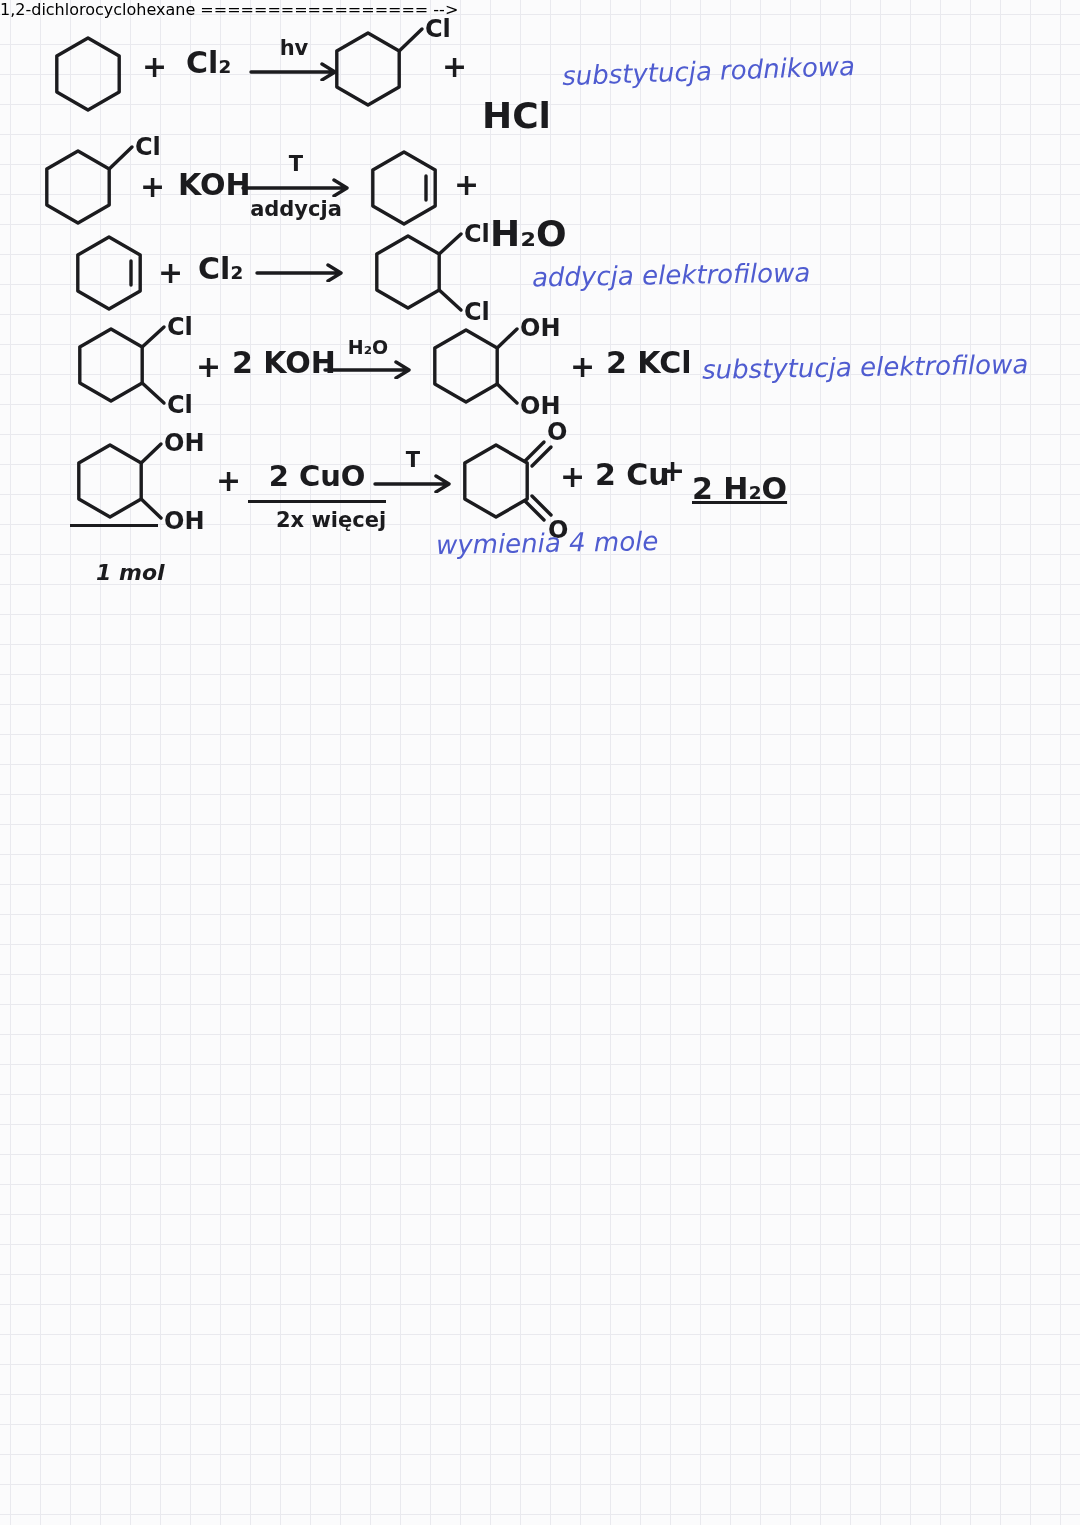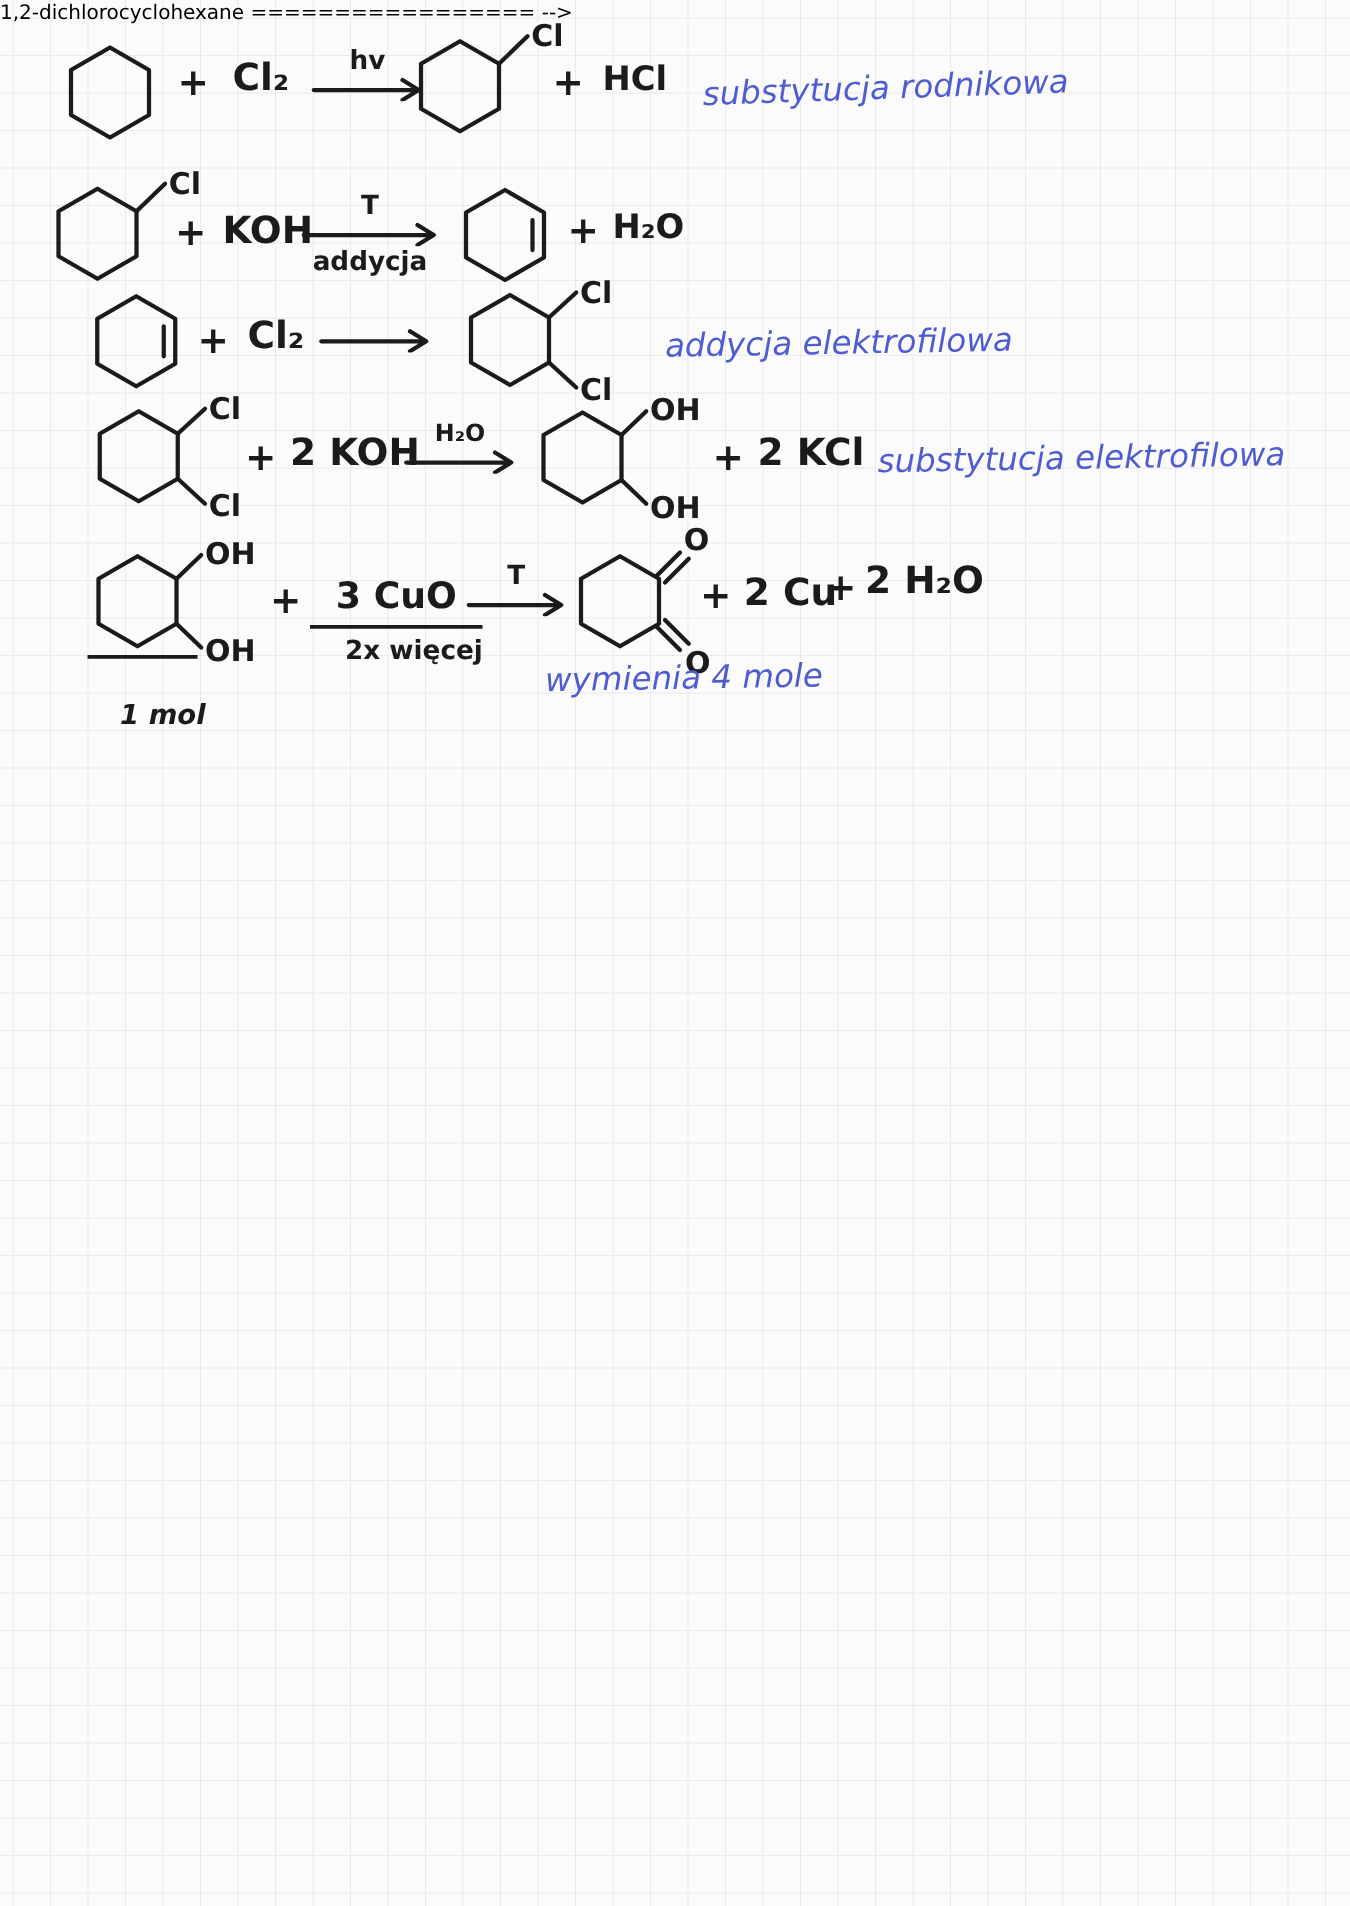--- a/index.html
+++ b/index.html
@@ -19,21 +19,21 @@
   }
   .formula {
     position:absolute;
     font-family:"DejaVu Sans", sans-serif;
     font-weight:700;
     color:#1b1b1e;
     white-space:nowrap;
     line-height:1;
   }
   .f30 { font-size:30px; }
-  .f28 { font-size:27px; }
+  .f28 { font-size:36px;margin-top:48px; }
   .blue-note {
     position:absolute;
     font-family:"DejaVu Sans", sans-serif;
     font-style:italic;
     font-weight:500;
     color:#4f5cd0;
     font-size:26px;
     white-space:nowrap;
     line-height:1;
   }
@@ -191,21 +191,21 @@
     <text class="atom" x="99" y="27">OH</text>
     <text class="atom" x="99" y="105">OH</text>
   </svg>
 
   <div class="mole-bar" style="left:70px; top:524px; width:88px;"></div>
   <span class="formula" style="left:96px; top:534px; font-size:22px; font-style:italic;margin-top:28px;">1 mol</span>
 
   <span class="formula f30" style="left:216px; top:466px;">+</span>
 
   <div class="frac" style="left:248px; top:462px;">
-    <div class="num">3 CuO</div>
+    <div class="num">2 CuO</div>
     <div class="den">2x więcej</div>
   </div>
 
   <div class="arrow-block" style="left:372px; top:450px; width:82px;">
     <span class="arrow-cond">T</span>
     <svg width="82" height="20">
       <path class="ink" d="M3,11 H75 M64,3 L77,11 L64,19"></path>
     </svg>
   </div>
 
@@ -215,17 +215,17 @@
     <path class="ink" d="M81,44 L100,25"></path>
     <path class="ink" d="M74,79 L93,98"></path>
     <path class="ink" d="M81,74 L100,93"></path>
     <text class="atom" x="96" y="18">O</text>
     <text class="atom" x="97" y="116">O</text>
   </svg>
 
   <span class="formula f30" style="left:560px; top:462px;">+</span>
   <span class="formula f30" style="left:595px; top:460px;">2 Cu</span>
   <span class="formula f30" style="left:660px; top:456px;">+</span>
-  <span class="formula f30" style="left:692px; top:450px;">2 H₂O</span>
+  <span class="formula f30" style="left:692px; top:474px;text-decoration:underline;">2 H₂O</span>
 
   <span class="blue-note tilt-1" style="left:436px; top:530px;">wymienia 4 mole</span>
 
 </div>
 
 </body></html>

